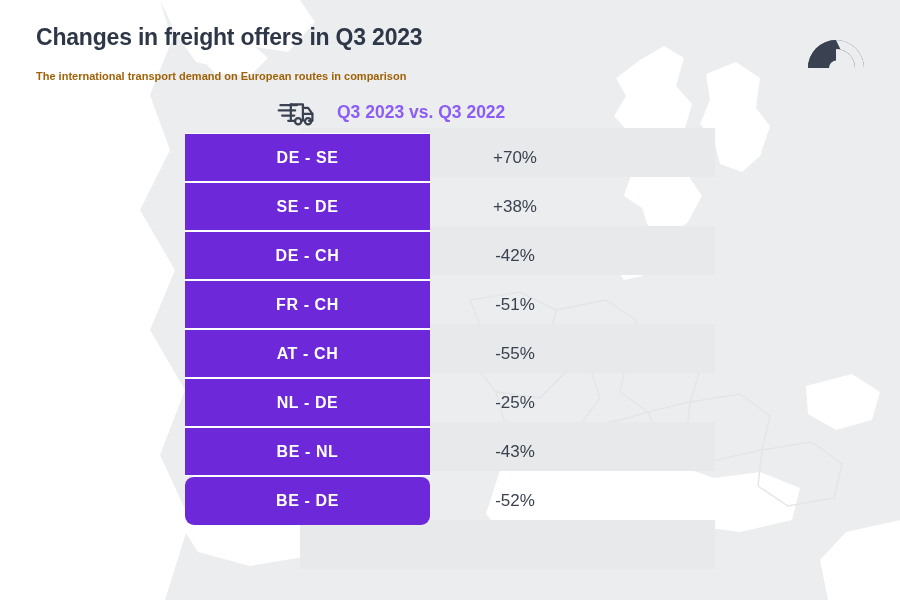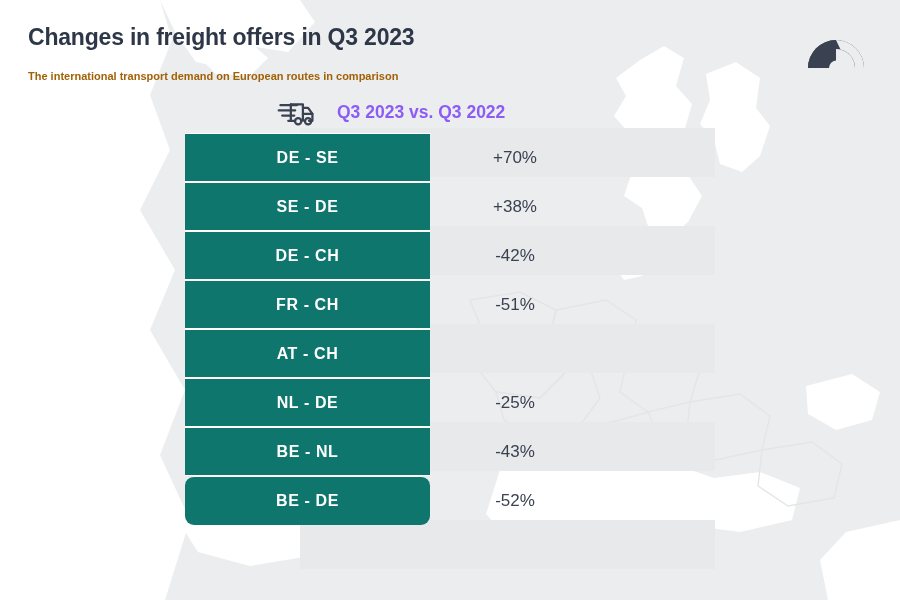--- a/index.html
+++ b/index.html
@@ -40,21 +40,21 @@
     left: 0;
     width: 100%;
     height: 49px;
   }
   .band.shaded { background: #e7e9ea; }
   .band.plain  { background: transparent; }
 
   
   #header {
     position: absolute;
-    left: 28px;
+    left: 36px;
     top: 24px;
     z-index: 3;
   }
   #page-title {
     font-size: 23px;
     font-weight: bold;
     color: #2e3748;
     letter-spacing: -0.2px;
     white-space: nowrap;
   }
@@ -105,21 +105,21 @@
   }
 
   .table-row {
     display: flex;
     align-items: stretch;
     height: 49px;
   }
   .route-cell {
     width: 245px;
     flex: 0 0 245px;
-    background: #0f766e;
+    background: #6d28d9;
     color: #ffffff;
     font-size: 16px;
     font-weight: bold;
     letter-spacing: 0.6px;
     display: flex;
     align-items: center;
     justify-content: center;
     border-top: 1.5px solid #ffffff;
     border-bottom: 1.5px solid #ffffff;
   }
@@ -250,20 +250,21 @@
   <div class="table-row">
     <div class="route-cell">DE - CH</div>
     <div class="value-cell">-42%</div>
   </div>
   <div class="table-row">
     <div class="route-cell">FR - CH</div>
     <div class="value-cell">-51%</div>
   </div>
   <div class="table-row">
     <div class="route-cell">AT - CH</div>
+    <div class="value-cell">-55%</div>
   </div>
   <div class="table-row">
     <div class="route-cell">NL - DE</div>
     <div class="value-cell">-25%</div>
   </div>
   <div class="table-row">
     <div class="route-cell">BE - NL</div>
     <div class="value-cell">-43%</div>
   </div>
   <div class="table-row">

